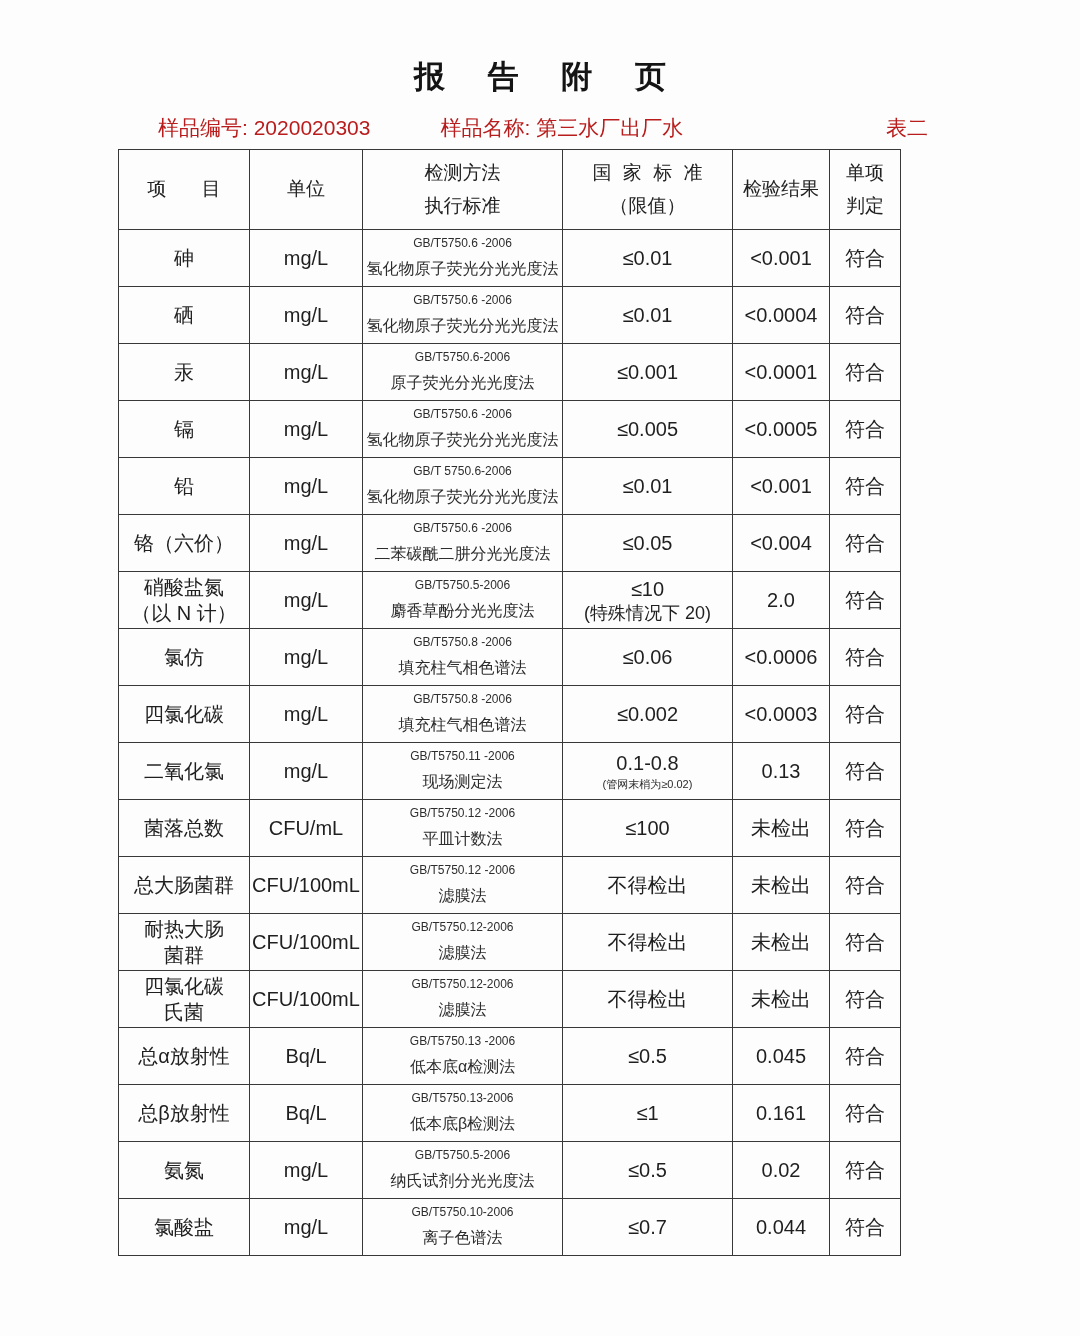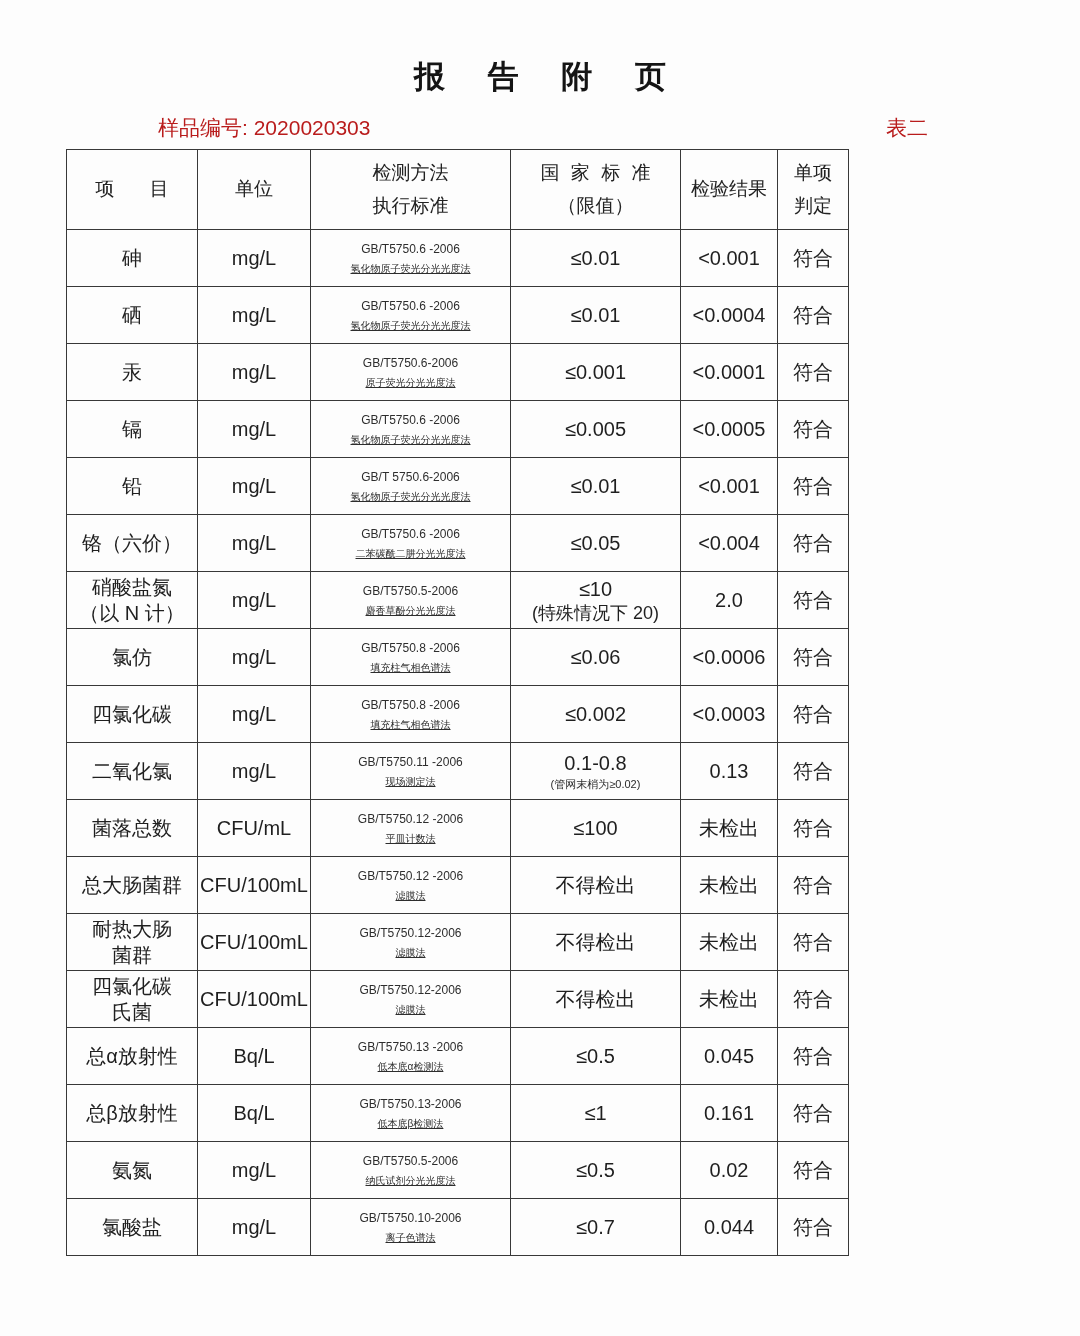--- a/index.html
+++ b/index.html
@@ -34,21 +34,21 @@
     width: 782px;
     margin: 16px 0 7px 150px;
     font-size: 21px;
     color: #b91c1c;
   }
   .info-left { padding-left: 8px; }
   .info-mid  { margin-left: 70px; }
   .info-right { margin-left: auto; padding-right: 4px; }
 
   table.report-table {
-    margin-left: 66px;
+    margin-left: 118px;
     width: 782px;
     border-collapse: collapse;
     table-layout: fixed;
   }
   .report-table th, .report-table td {
     border: 1.5px solid #383838;
     text-align: center;
     vertical-align: middle;
     padding: 0;
     overflow: hidden;
@@ -61,37 +61,38 @@
     color: #222;
   }
   .report-table th div { line-height: 1.7; }
   .sp-wide { letter-spacing: 15px; padding-left: 15px; }
   .sp-med  { letter-spacing: 3px;  padding-left: 3px; }
 
   .c-item   { font-size: 20px; line-height: 1.32; }
   .c-unit   { font-size: 20px; }
   .c-method div { line-height: 1.85; color: #2d2d2d; }
   .method-code { font-size: 12px; }
-  .method-name { font-size: 10px; text-decoration: underline; }
+  .method-name { font-size: 16px; }
   .c-standard { font-size: 20px; }
   .std-main { line-height: 1.3; }
   .std-note { font-size: 18px; line-height: 1.25; }
   .std-note.small { font-size: 11px; line-height: 1.5; color: #2b2b2b; }
   .c-result { font-size: 20px; }
   .c-judgment { font-size: 20px; }
 </style>
 </head>
 <body>
 
 <div class="page">
 
   <h1 class="title">报 告 附 页</h1>
 
   <div class="info-line">
     <span class="info-left">样品编号: 2020020303</span>
+    <span class="info-mid">样品名称: 第三水厂出厂水</span>
     <span class="info-right">表二</span>
   </div>
 
   <table class="report-table">
     <colgroup>
       <col style="width:131px">
       <col style="width:113px">
       <col style="width:200px">
       <col style="width:170px">
       <col style="width:97px">

